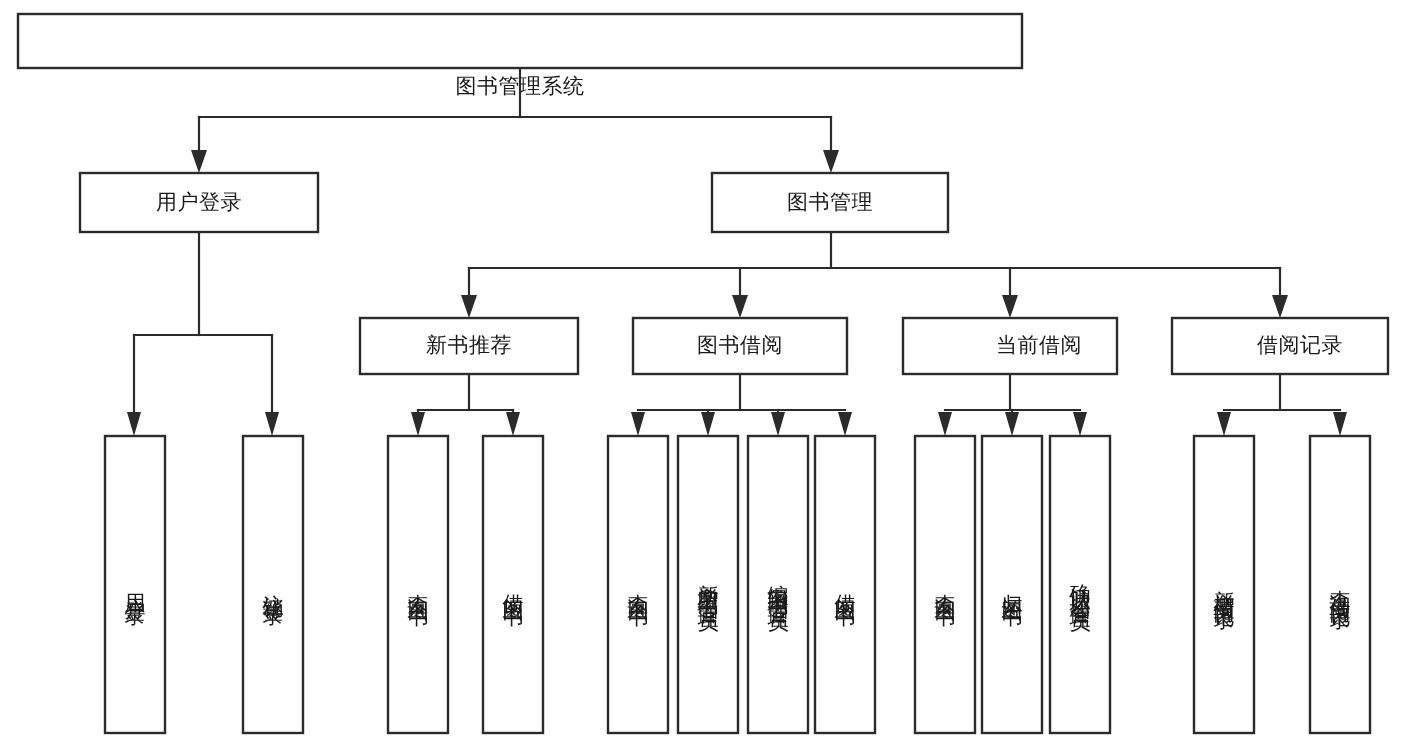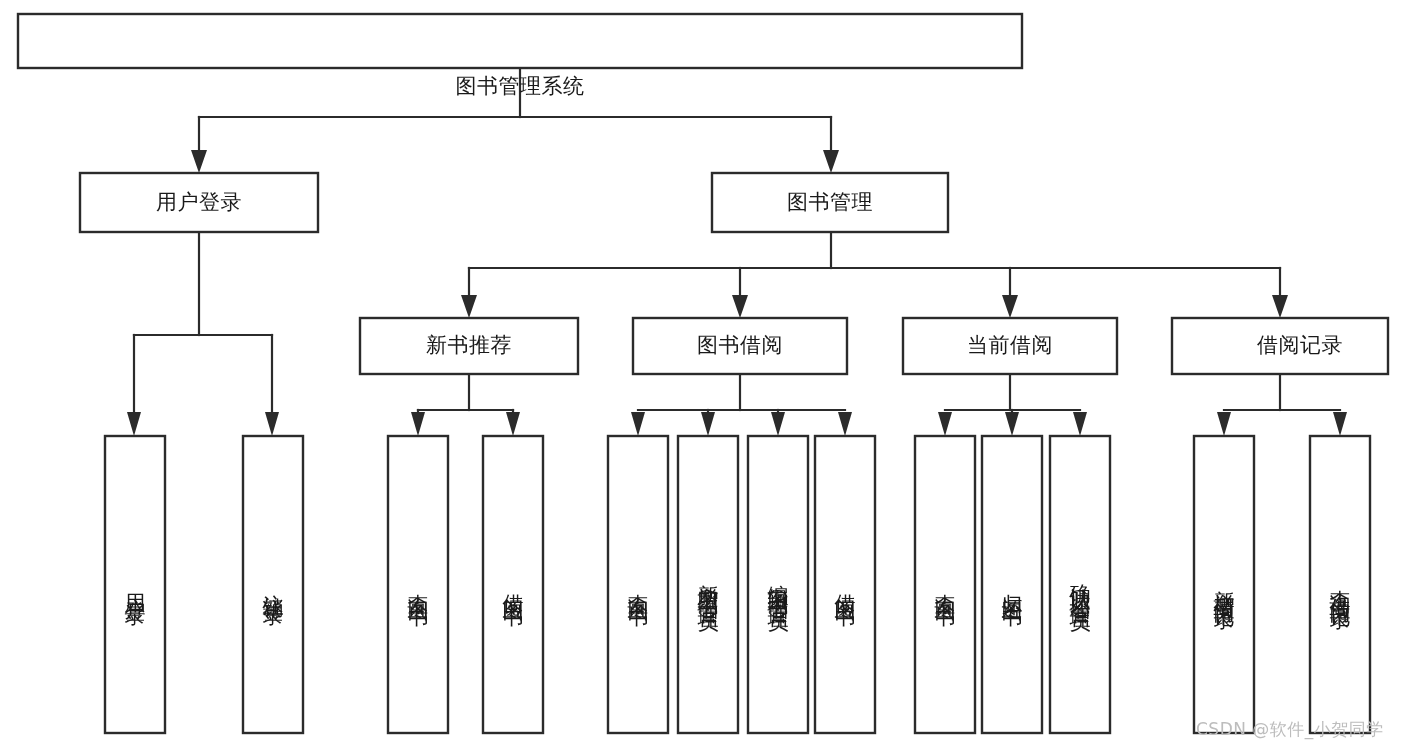--- a/index.html
+++ b/index.html
@@ -174,32 +174,31 @@
     <rect class="node-box" x="1310" y="436" width="60" height="297"></rect>
   </svg>
 
   <div class="node-label-h" style="left:18px; top:14px; width:1004px; height:54px;margin-top:46px;">图书管理系统</div>
 
   <div class="node-label-h" style="left:80px; top:173px; width:238px; height:59px;">用户登录</div>
   <div class="node-label-h" style="left:712px; top:173px; width:236px; height:59px;border-radius:8px;">图书管理</div>
 
   <div class="node-label-h" style="left:633px; top:318px; width:214px; height:56px;">图书借阅</div>
   <div class="node-label-h" style="left:360px; top:318px; width:218px; height:56px;">新书推荐</div>
-  <div class="node-label-h" style="left:903px; top:318px; width:214px; height:56px;">当前借阅</div>
+  <div class="node-label-h" style="left:932px; top:318px; width:214px; height:56px;">当前借阅</div>
   <div class="node-label-h" style="left:1172px; top:318px; width:216px; height:56px;margin-left:20px;">借阅记录</div>
 
   <div class="node-label-v" style="left:105px; top:436px; width:60px; height:297px;">用户登录</div>
   <div class="node-label-v" style="left:243px; top:436px; width:60px; height:297px;">注销登录</div>
   <div class="node-label-v" style="left:388px; top:436px; width:60px; height:297px;">查询图书</div>
   <div class="node-label-v" style="left:483px; top:436px; width:60px; height:297px;">借阅图书</div>
   <div class="node-label-v" style="left:608px; top:436px; width:60px; height:297px;">查询图书</div>
   <div class="node-label-v" style="left:678px; top:436px; width:60px; height:297px;">新增图书（管理员）</div>
   <div class="node-label-v" style="left:748px; top:436px; width:60px; height:297px;">编辑图书（管理员）</div>
   <div class="node-label-v" style="left:815px; top:436px; width:60px; height:297px;">借阅图书</div>
   <div class="node-label-v" style="left:915px; top:436px; width:60px; height:297px;">查询图书</div>
   <div class="node-label-v" style="left:982px; top:436px; width:60px; height:297px;">归还图书</div>
   <div class="node-label-v" style="left:1050px; top:436px; width:60px; height:297px;">确认归还（管理员）</div>
   <div class="node-label-v" style="left:1194px; top:436px; width:60px; height:297px;">新增借阅记录</div>
   <div class="node-label-v" style="left:1310px; top:436px; width:60px; height:297px;">查询借阅记录</div>
 
-  <div class="watermark" style="left:1196px; top:718px;">CSDN @软件_小贺同学</div>
 
 </div>
 
 </body></html>

